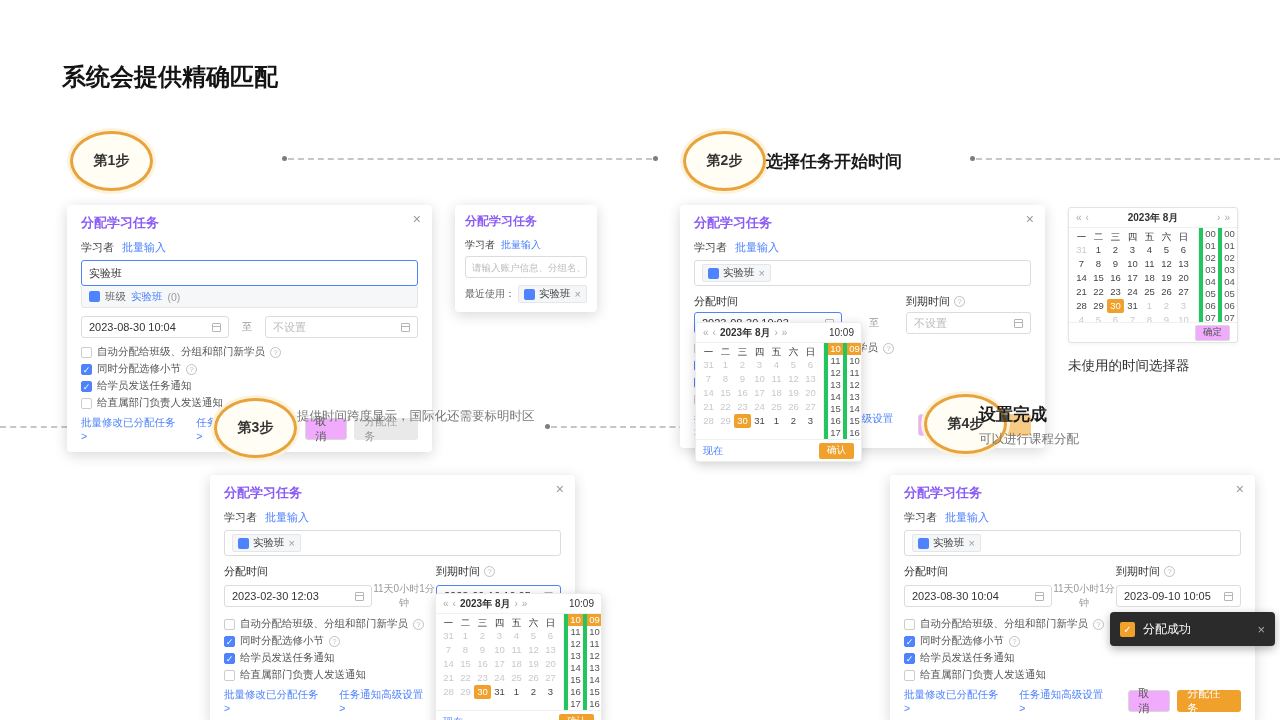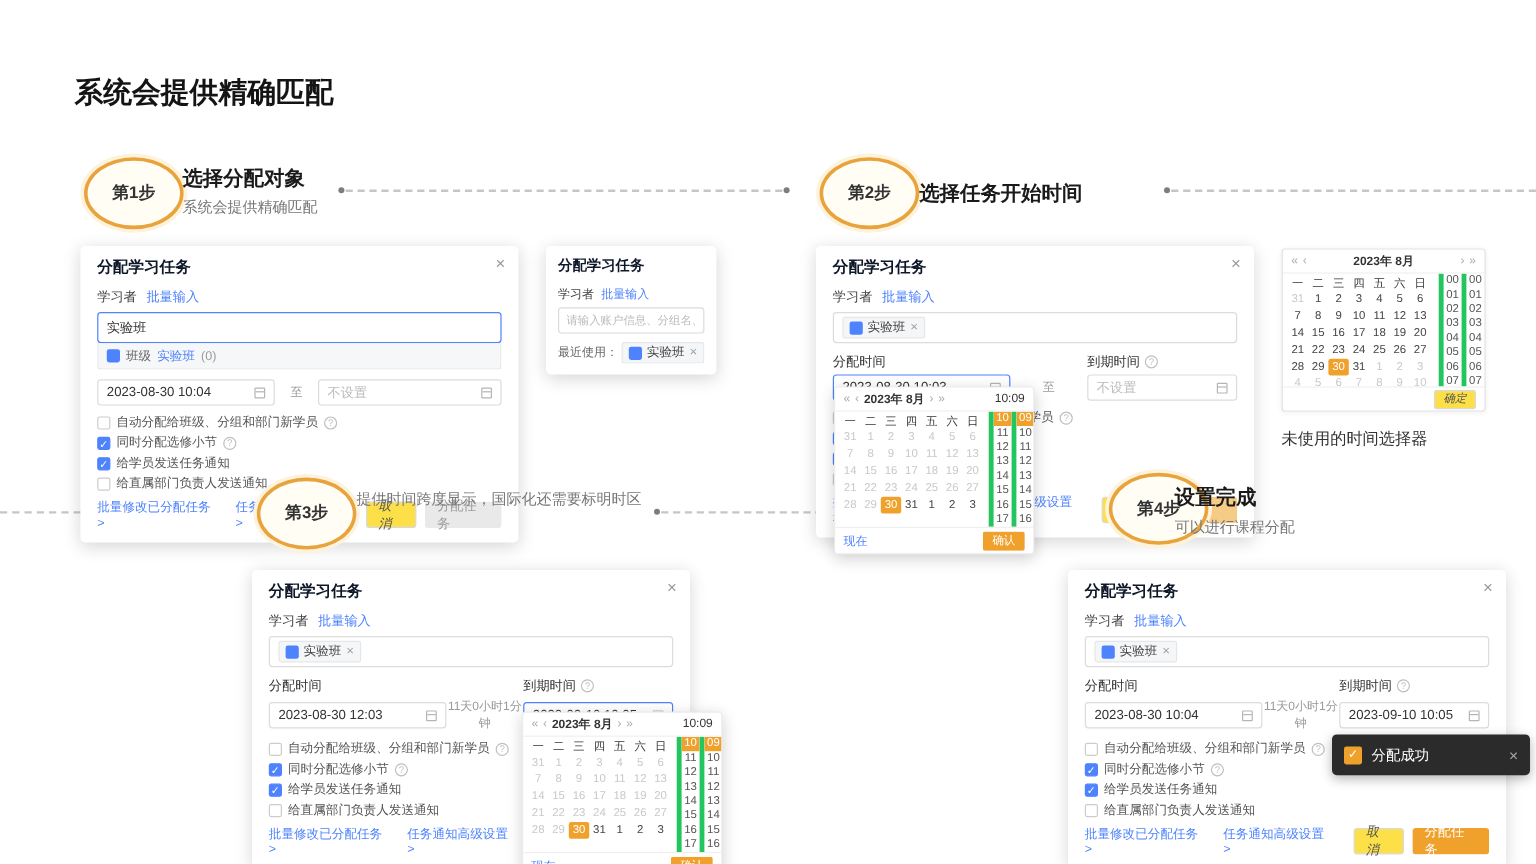--- a/index.html
+++ b/index.html
@@ -15,21 +15,21 @@
                  font-size:14px; font-weight:bold; color:#333; z-index:2; }
   .step-text  { position:absolute; z-index:2; }
   .step-title { font-size:17px; font-weight:bold; color:#1a1a1a; }
   .step-sub   { font-size:12.5px; color:#777; margin-top:5px; }
 
   .dash { position:absolute; border-top:2px dashed #c6c6c6; height:0; z-index:0; }
   .dot  { position:absolute; width:5px; height:5px; border-radius:50%; background:#7d7d7d; z-index:0; }
 
   .modal { position:absolute; background:#fff; border-radius:4px; box-shadow:0 3px 14px rgba(0,0,0,.16); font-size:12px; color:#333; z-index:1; }
   .m-pad { padding:9px 14px 10px; position:relative; }
-  .m-title { font-size:13px; font-weight:bold; color:#0f172a; }
+  .m-title { font-size:13px; font-weight:bold; color:#8b5cf6; }
   .m-close { position:absolute; top:7px; right:11px; font-size:14px; color:#999; cursor:pointer; line-height:1; }
 
   .lrow { margin-top:8px; font-size:11px; display:flex; gap:8px; align-items:center; color:#444; }
   .blue { color:#4E83FD; text-decoration:none; cursor:pointer; }
   .gray { color:#9b9b9b; }
 
   .inp { border:1px solid #dcdcdc; border-radius:3px; height:22px; display:flex; align-items:center; padding:0 7px;
          font-size:11px; color:#333; background:#fff; overflow:hidden; }
   .inp.focus { border-color:#4E83FD; }
   .inp.tall { height:26px; }
@@ -64,21 +64,21 @@
   .cb-row { display:flex; align-items:center; gap:5px; height:14px; font-size:10.5px; color:#555; }
   .cb { width:11px; height:11px; border:1px solid #ccc; border-radius:2px; background:#fff; font-size:9px; line-height:10px;
         text-align:center; color:#fff; flex:none; cursor:pointer; }
   .cb.on { background:#4E83FD; border-color:#4E83FD; }
 
   .m-bottom { margin-top:6px; display:flex; align-items:center; }
   .links { display:flex; gap:12px; font-size:10.5px; }
   .btns { margin-left:auto; display:flex; gap:7px;padding-left:16px; }
   .btn { height:22px; padding:0 9px; border-radius:3px; font-size:11px; display:inline-flex; align-items:center;
          border:1px solid transparent; cursor:pointer; }
-  .btn-plain { border-color:#d9d9d9; background:#fde047; color:#555;font-style:italic; }
+  .btn-plain { border-color:#d9d9d9; background:#f0abfc; color:#555; }
   .btn-disabled { background:#e9e9e9; color:#9b9b9b; }
   .btn-orange { background:#EFA12C; color:#fff; }
   .btn-orange-faded { background:#f6cb85; color:#fff; }
   .btn-xs { height:16px; padding:0 7px; font-size:9.5px; border-radius:2px; }
 
   .picker { position:absolute; background:#fff; border:1px solid #ececec; border-radius:3px;
             box-shadow:0 3px 12px rgba(0,0,0,.18); width:167px; z-index:5; }
   .picker-lg { position:absolute; background:#fff; border:1px solid #e3e3e3; border-radius:3px; width:170px; z-index:2;
                box-shadow:0 1px 4px rgba(0,0,0,.06); }
   .pk-head { height:20px; display:flex; align-items:center; padding:0 7px; gap:4px; border-bottom:1px solid #f0f0f0; }
@@ -125,24 +125,20 @@
   <div class="dot" style="left:653px;top:156px;"></div>
   <div class="dash" style="left:976px;top:158px;width:304px;"></div>
   <div class="dot" style="left:970px;top:156px;"></div>
   <div class="dash" style="left:0;top:426px;width:190px;"></div>
   <div class="dot" style="left:190px;top:424px;"></div>
   <div class="dash" style="left:551px;top:426px;width:322px;"></div>
   <div class="dot" style="left:545px;top:424px;"></div>
   <div class="dot" style="left:874px;top:424px;"></div>
 
   <div class="step-circle" style="left:70px;top:131px;">第1步</div>
-  <div class="step-text" style="left:152px;top:137px;">
-    <div class="step-title">选择分配对象</div>
-    <div class="step-sub">系统会提供精确匹配</div>
-  </div>
 
   <div class="step-circle" style="left:683px;top:131px;">第2步</div>
   <div class="step-text" style="left:766px;top:150px;">
     <div class="step-title">选择任务开始时间</div>
   </div>
 
   <div class="step-circle" style="left:214px;top:398px;">第3步</div>
   <div class="step-text" style="left:297px;top:403px;">
     <div class="step-sub">提供时间跨度显示，国际化还需要标明时区</div>
   </div>
@@ -518,21 +514,21 @@
         <span class="wlab">
           <span>分配时间</span>
         </span>
         <span style="display:flex;align-items:center;gap:4px;">
           <span>到期时间</span>
           <span class="help">?</span>
         </span>
       </div>
       <div class="frow" style="margin-top:3px;">
         <div class="inp fl">
-          <span class="val">2023-08-30 12:03</span>
+          <span class="val">2023-02-30 12:03</span>
           <span class="ico-cal"></span>
         </div>
         <span class="fm">11天0小时1分钟</span>
         <div class="inp fr focus">
           <span class="val">2023-09-10 10:05</span>
           <span class="ico-cal"></span>
         </div>
       </div>
       <div class="cbs">
           <div class="cb-row">

